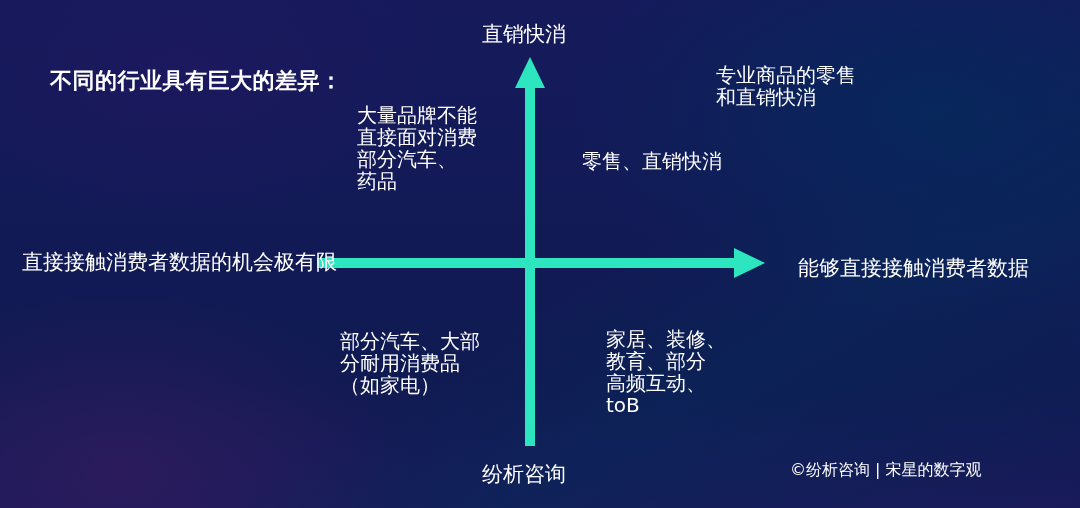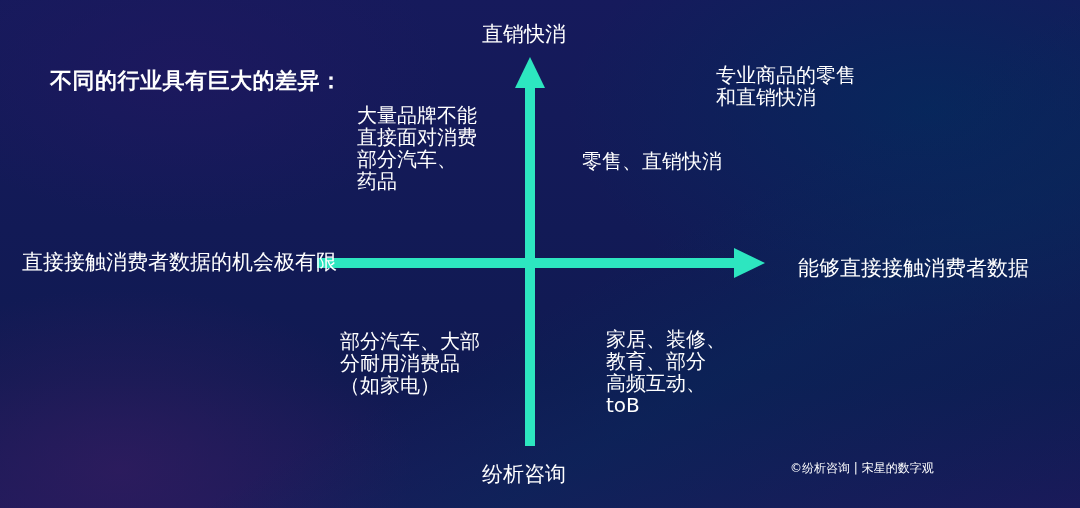--- a/index.html
+++ b/index.html
@@ -26,21 +26,21 @@
   .axis-top { left: 482px; top: 20px; }
   .axis-bottom { left: 482px; top: 460px; }
   .axis-left { left: 22px; top: 248px; width: 248px; text-align: center; line-height: 28px; }
   .axis-right { left: 798px; top: 254px; }
   .quad { position: absolute; font-size: 20px; line-height: 22px; white-space: pre; }
   .q-tl { left: 357px; top: 104px; }
   .q-tr-outer { left: 716px; top: 64px; }
   .q-tr { left: 582px; top: 150px; font-family: Liberation Serif, serif; }
   .q-bl { left: 340px; top: 330px; }
   .q-br { left: 606px; top: 328px; }
-  .footer { position: absolute; left: 790px; top: 460px; font-size: 12px; white-space: nowrap; }
+  .footer { position: absolute; left: 790px; top: 460px; font-size: 16px; white-space: nowrap; }
   svg.axes { position: absolute; left: 0; top: 0; }
 </style>
 </head>
 <body>
 
 <div class="bg"></div>
 
 <div class="title">不同的行业具有巨大的差异：</div>
 
 <svg class="axes" width="1080" height="508">

